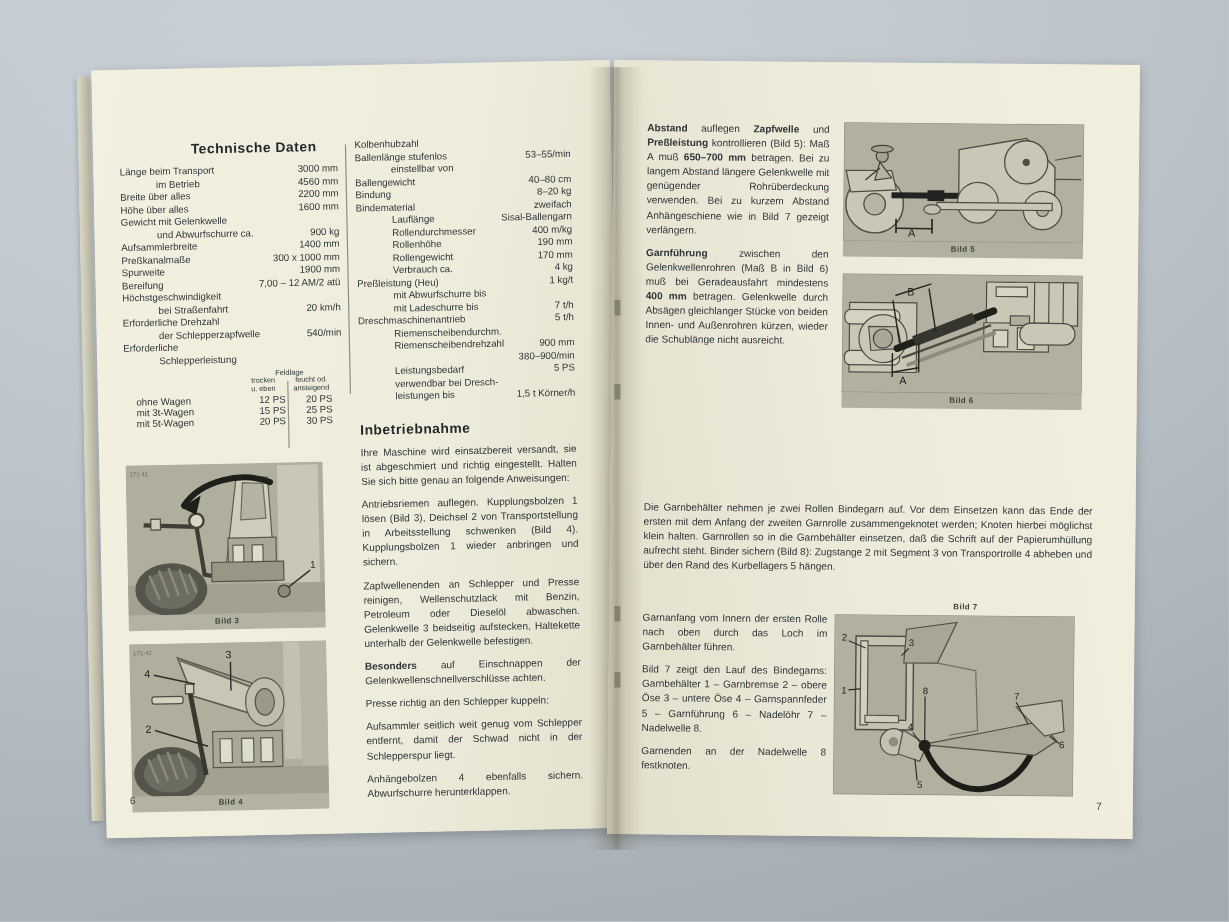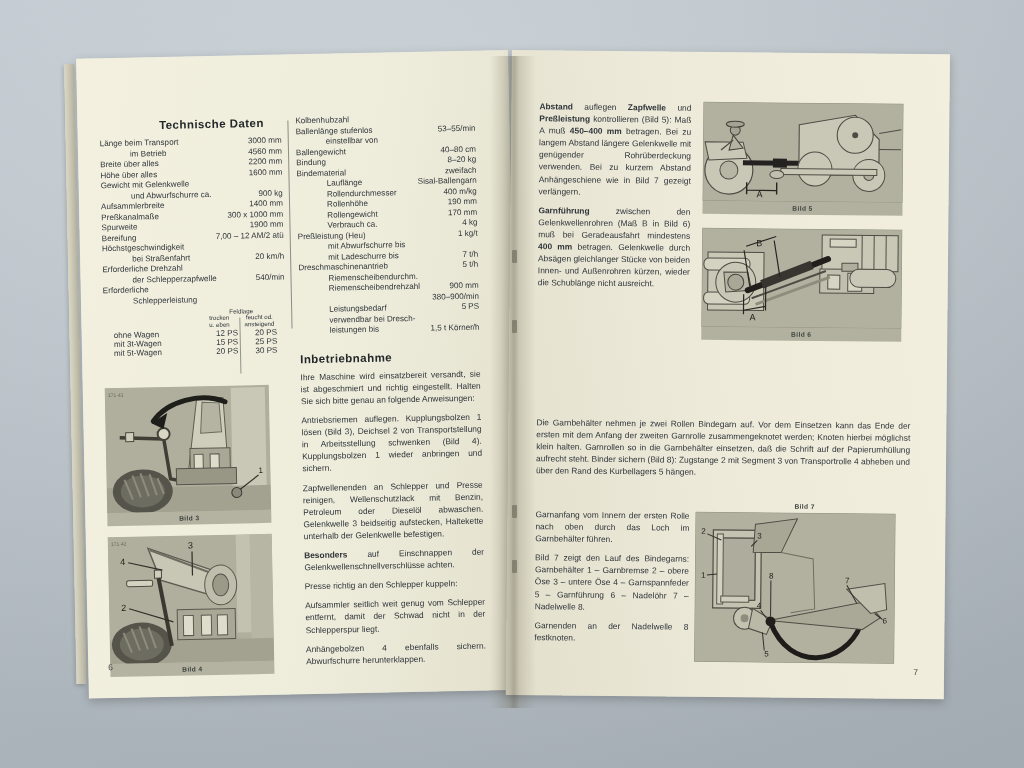--- a/index.html
+++ b/index.html
@@ -429,21 +429,21 @@
       </div>
 
     </div>
     <div class="p-num" style="left:20px;bottom:26px;">6</div>
   </div>
 
   <div class="page page-right">
     <div class="rp-inner">
 
       <div class="rp-col-text">
-        <p class="body-txt p-tight" id="rpP1"><b>Abstand</b><span> auflegen </span><b>Zapfwelle</b><span> und </span><b>Preßleistung</b><span> kontrollieren (Bild 5): Maß A muß </span><b>450–400 mm</b><span> betragen. Bei zu langem Abstand längere Gelenkwelle mit genügender Rohrüberdeckung verwenden. Bei zu kurzem Abstand Anhängeschiene wie in Bild 7 gezeigt verlängern.</span></p>
+        <p class="body-txt p-tight" id="rpP1"><b>Abstand</b><span> auflegen </span><b>Zapfwelle</b><span> und </span><b>Preßleistung</b><span> kontrollieren (Bild 5): Maß A muß </span><b>650–700 mm</b><span> betragen. Bei zu langem Abstand längere Gelenkwelle mit genügender Rohrüberdeckung verwenden. Bei zu kurzem Abstand Anhängeschiene wie in Bild 7 gezeigt verlängern.</span></p>
         <p class="body-txt p-tight" id="rpP2"><b>Garnführung</b><span> zwischen den Gelenkwellenrohren (Maß B in Bild 6) muß bei Geradeausfahrt mindestens </span><b>400 mm</b><span> betragen. Gelenkwelle durch Absägen gleichlanger Stücke von beiden Innen- und Außenrohren kürzen, wieder die Schublänge nicht ausreicht.</span></p>
       </div>
 
       <div class="rp-figs">
 
         <div class="fig" style="position:relative;left:0;top:0;width:200px;height:112px;background:#b2b1a0;margin-bottom:14px;">
           <div class="photo">
             <svg viewBox="0 0 200 99" width="200" height="99">
               <rect width="200" height="99" fill="#b2b1a0"></rect>
               <rect x="0" y="0" width="200" height="99" fill="none" stroke="#8f8e7e"></rect>

